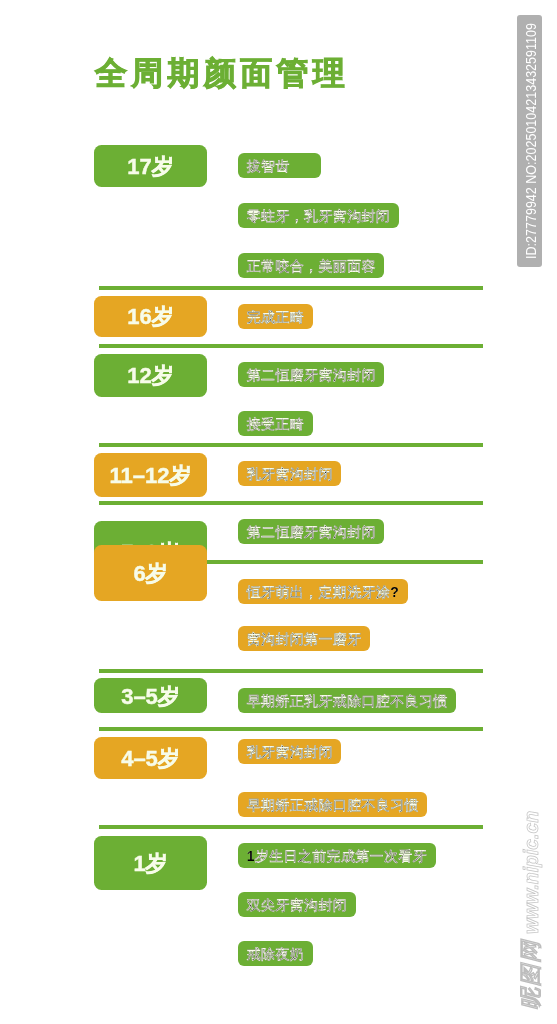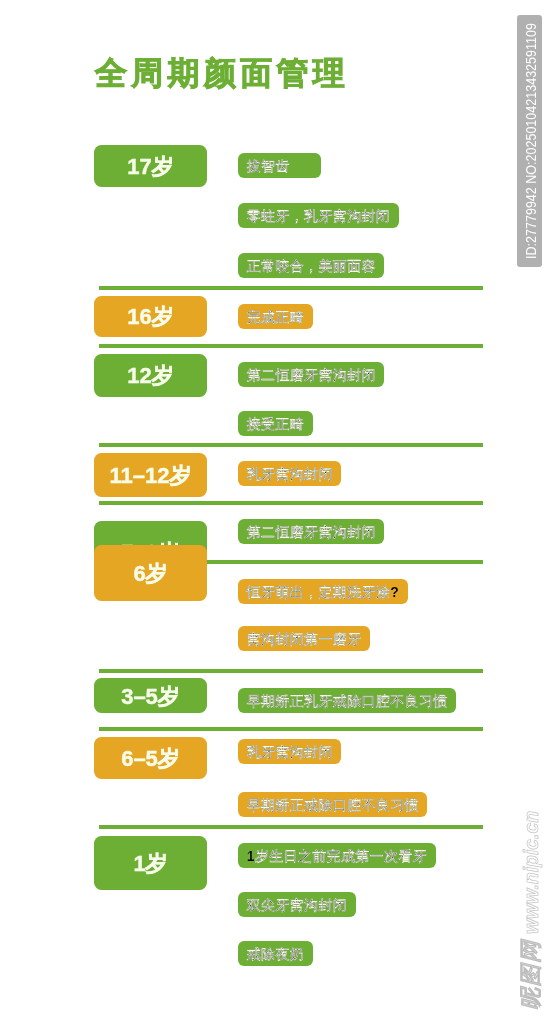--- a/index.html
+++ b/index.html
@@ -120,21 +120,21 @@
     <div class="pill orange" style="top:579.2px">恒牙萌出，定期洗牙涂?</div>
     <div class="pill orange" style="top:626.2px">窝沟封闭第一磨牙</div>
   </div>
   <div class="sep" style="top:668.8px"></div>
   <div class="group">
     <div class="badge green" style="top:678.3px;height:35px">3–5岁</div>
     <div class="pill green" style="top:687.5px">早期矫正乳牙戒除口腔不良习惯</div>
   </div>
   <div class="sep" style="top:727.4px"></div>
   <div class="group">
-    <div class="badge orange" style="top:736.9px;height:42.4px">6–5岁</div>
+    <div class="badge orange" style="top:736.9px;height:42.4px">4–5岁</div>
     <div class="pill orange" style="top:739px">乳牙窝沟封闭</div>
     <div class="pill orange" style="top:792.1px">早期矫正戒除口腔不良习惯</div>
   </div>
   <div class="sep" style="top:824.7px"></div>
   <div class="group">
     <div class="badge green" style="top:836.3px;height:54px">1岁</div>
     <div class="pill green" style="top:843.1px">1岁生日之前完成第一次看牙</div>
     <div class="pill green" style="top:891.7px">双尖牙窝沟封闭</div>
     <div class="pill green" style="top:941.0px">戒除夜奶</div>
   </div>

